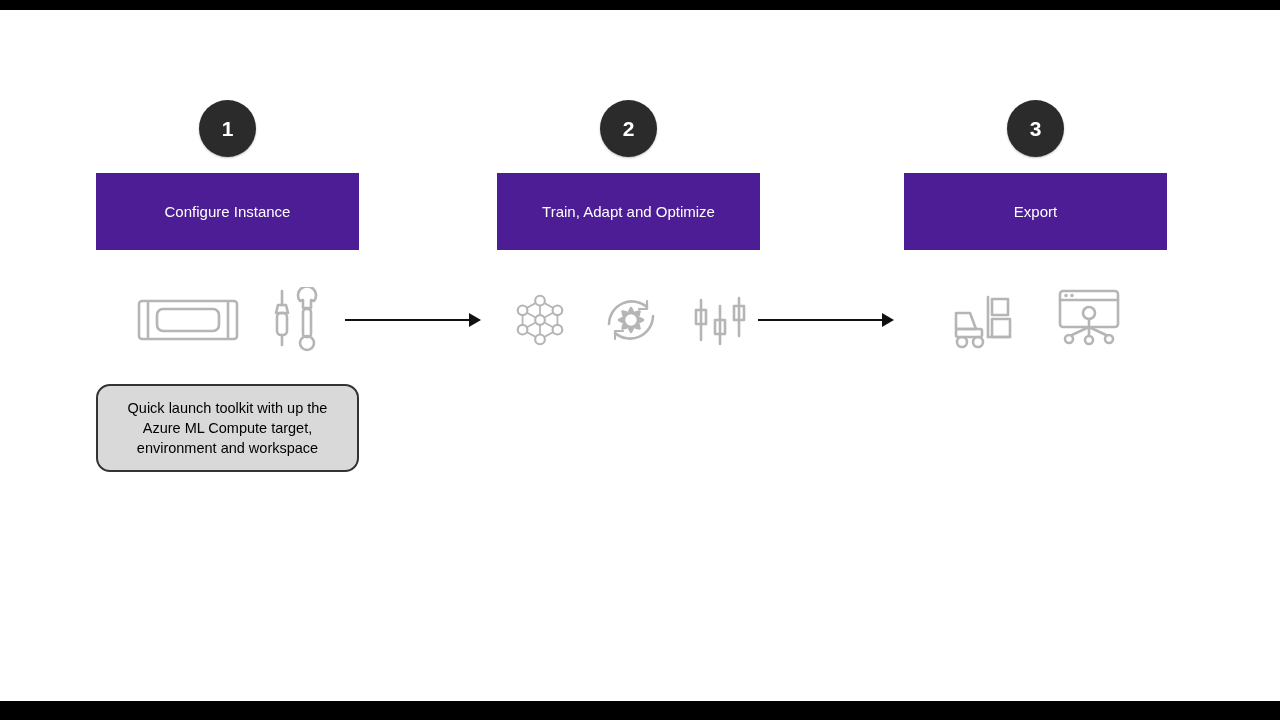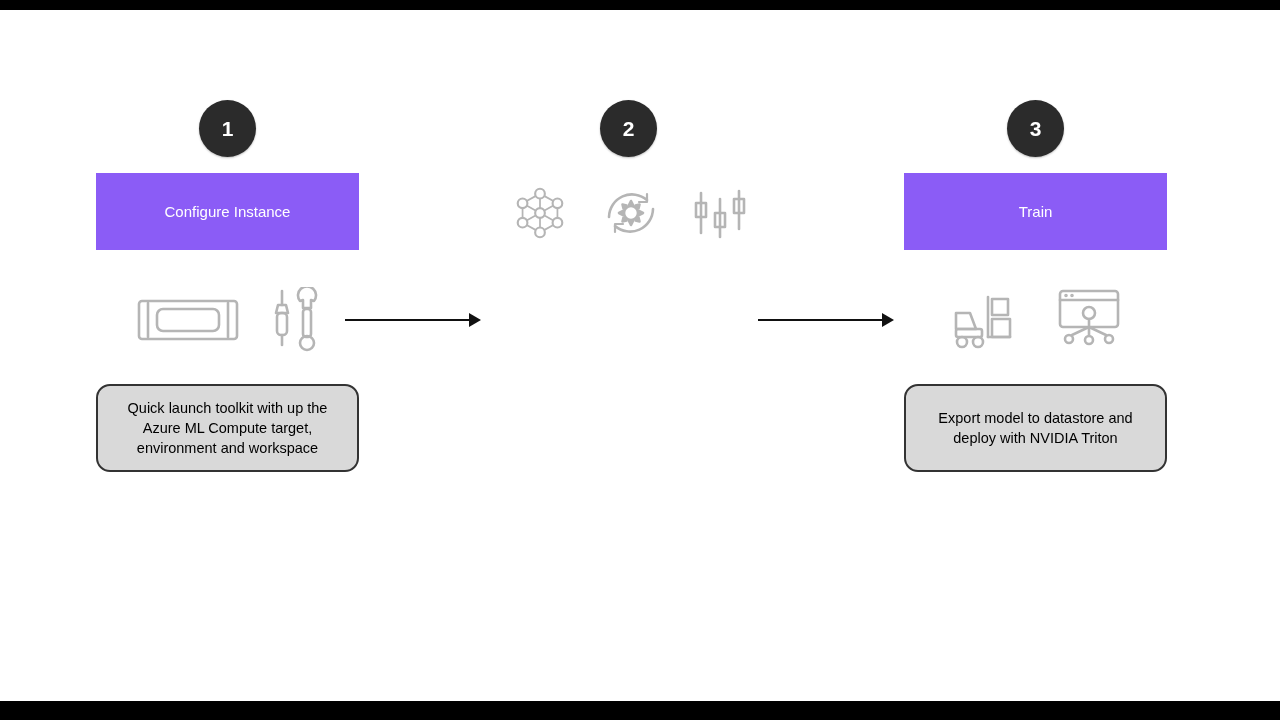--- a/index.html
+++ b/index.html
@@ -27,21 +27,21 @@
     background: #2b2b2b;
     color: #ffffff;
     display: flex; align-items: center; justify-content: center;
     font-size: 21px; font-weight: bold;
     margin: 0 auto 16px auto;
     box-shadow: 0 1px 2px rgba(0,0,0,0.25);
   }
 
   .step-banner {
     height: 77px;
-    background: #8b5cf6;
+    background: #4c1d95;
     color: #ffffff;
     display: flex; align-items: center; justify-content: center;
     font-size: 15px;
     text-align: center;
     margin-bottom: 30px;
   }
 
   .icon-row {
     height: 80px;
     display: flex; align-items: center; justify-content: center;
@@ -125,20 +125,23 @@
     <div class="desc-box">
       <span>Quick launch toolkit with up the Azure ML Compute target, environment and workspace</span>
     </div>
   </div>
 
   <div class="flow-arrow arrow-1"></div>
 
   <div class="step-col col-2">
     <div class="step-number-circle">
       <span>2</span>
+    </div>
+    <div class="step-banner">
+      <span>Train, Adapt and Optimize</span>
     </div>
     <div class="icon-row">
 
       <svg width="62" height="62" viewBox="0 0 64 64">
         <g stroke="#b5b5b5" stroke-width="1.8">
           <line x1="32" y1="12" x2="14" y2="22"></line>
             <line x1="32" y1="12" x2="50" y2="22"></line>
           <line x1="14" y1="22" x2="14" y2="42"></line>
             <line x1="50" y1="22" x2="50" y2="42"></line>
           <line x1="14" y1="42" x2="32" y2="52"></line>
@@ -192,21 +195,21 @@
     </div>
   </div>
 
   <div class="flow-arrow arrow-2"></div>
 
   <div class="step-col col-3">
     <div class="step-number-circle">
       <span>3</span>
     </div>
     <div class="step-banner">
-      <span>Train</span>
+      <span>Export</span>
     </div>
     <div class="icon-row">
 
       <svg width="78" height="62" viewBox="0 0 78 62">
         <g class="line-icon" stroke-width="2.4">
           <path d="M8 40 v-16 h14 l6 16 z"></path>
           <rect x="8" y="40" width="26" height="8" rx="2"></rect>
           <circle cx="14" cy="53" r="5"></circle>
           <circle cx="30" cy="53" r="5"></circle>
           <line x1="40" y1="8" x2="40" y2="48"></line>
@@ -227,18 +230,15 @@
           <circle cx="35" cy="26" r="6"></circle>
           <line x1="35" y1="32" x2="35" y2="48"></line>
           <line x1="35" y1="40" x2="18" y2="48"></line>
           <line x1="35" y1="40" x2="52" y2="48"></line>
           <circle cx="35" cy="53" r="4"></circle>
           <circle cx="15" cy="52" r="4"></circle>
           <circle cx="55" cy="52" r="4"></circle>
         </g>
       </svg>
     </div>
-    <div class="desc-box">
-      <span>Export model to datastore and deploy with NVIDIA Triton</span>
-    </div>
   </div>
 
 </div>
 
 </body></html>

